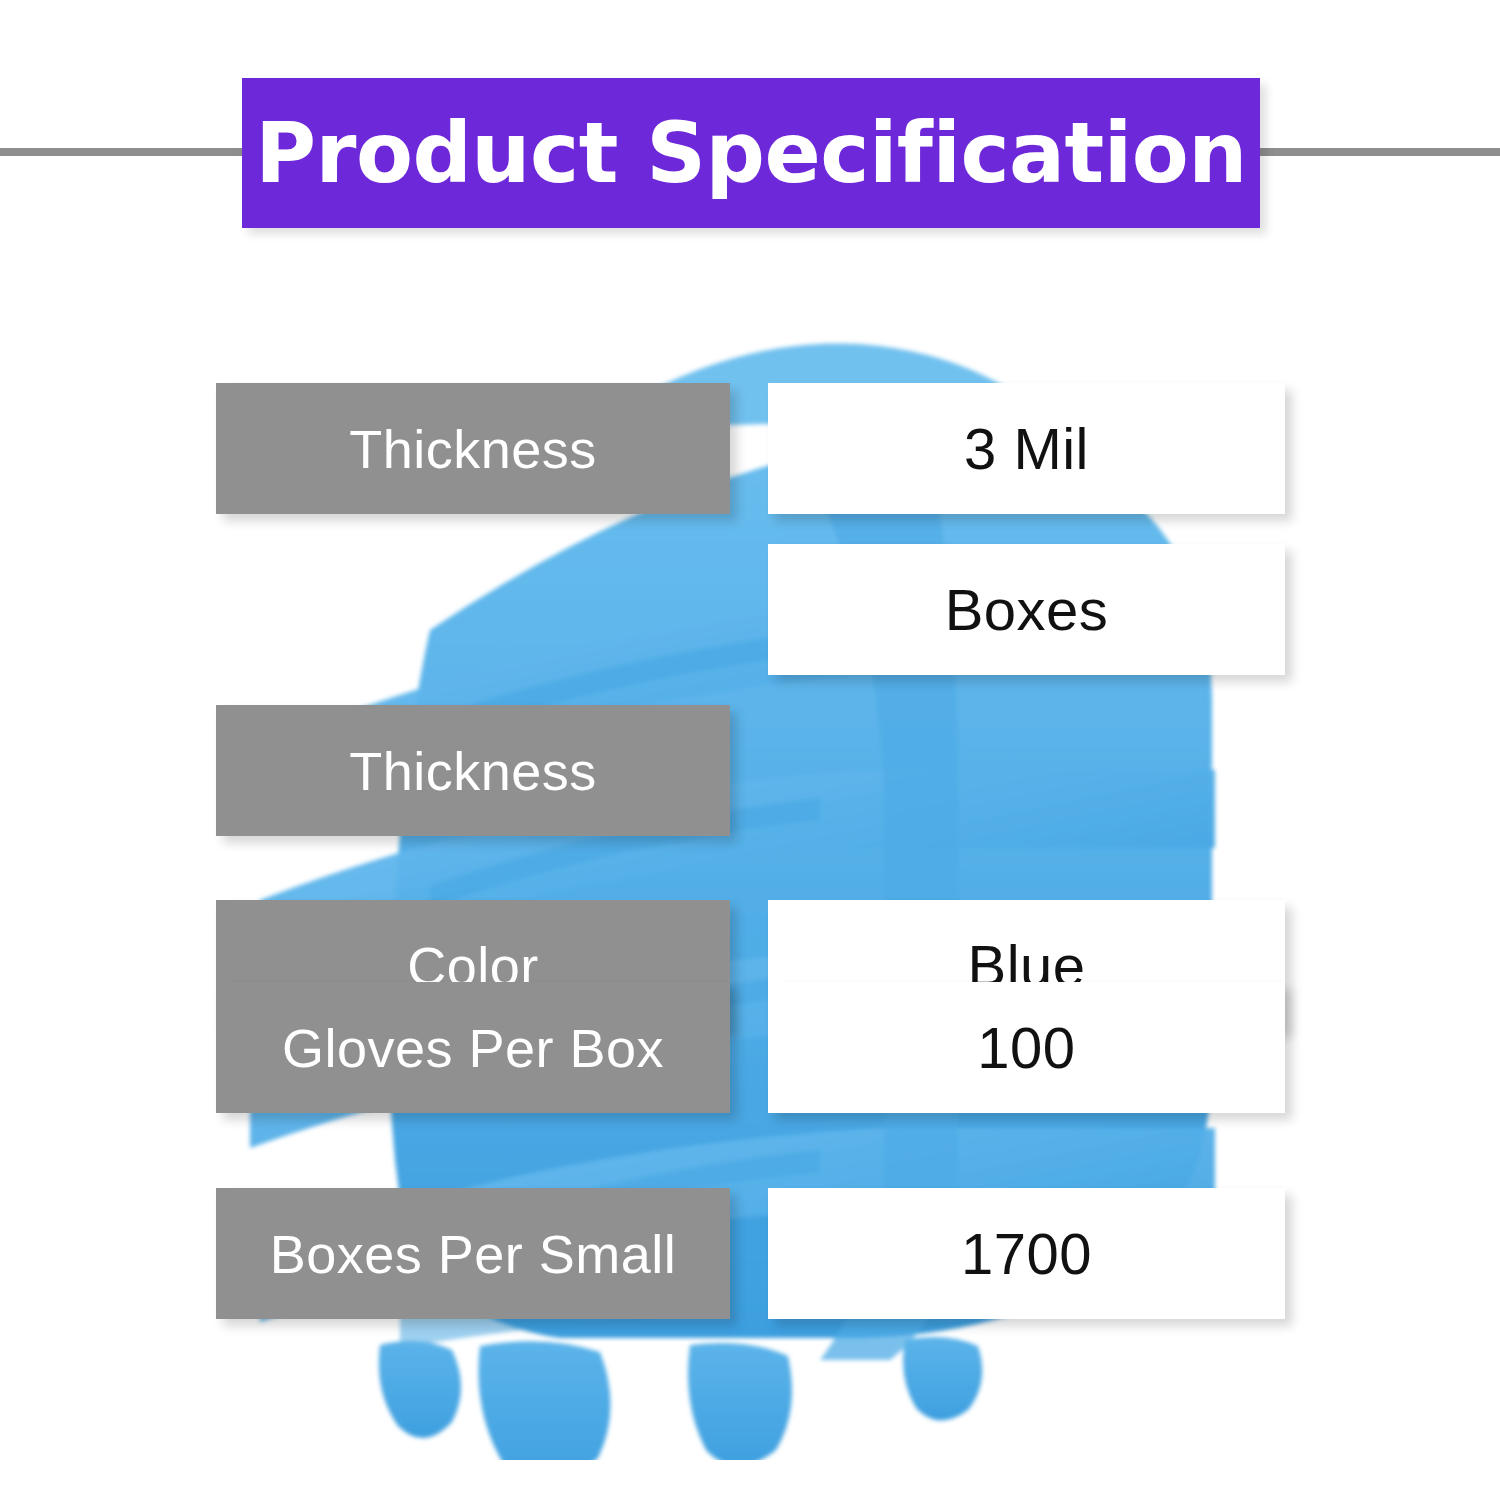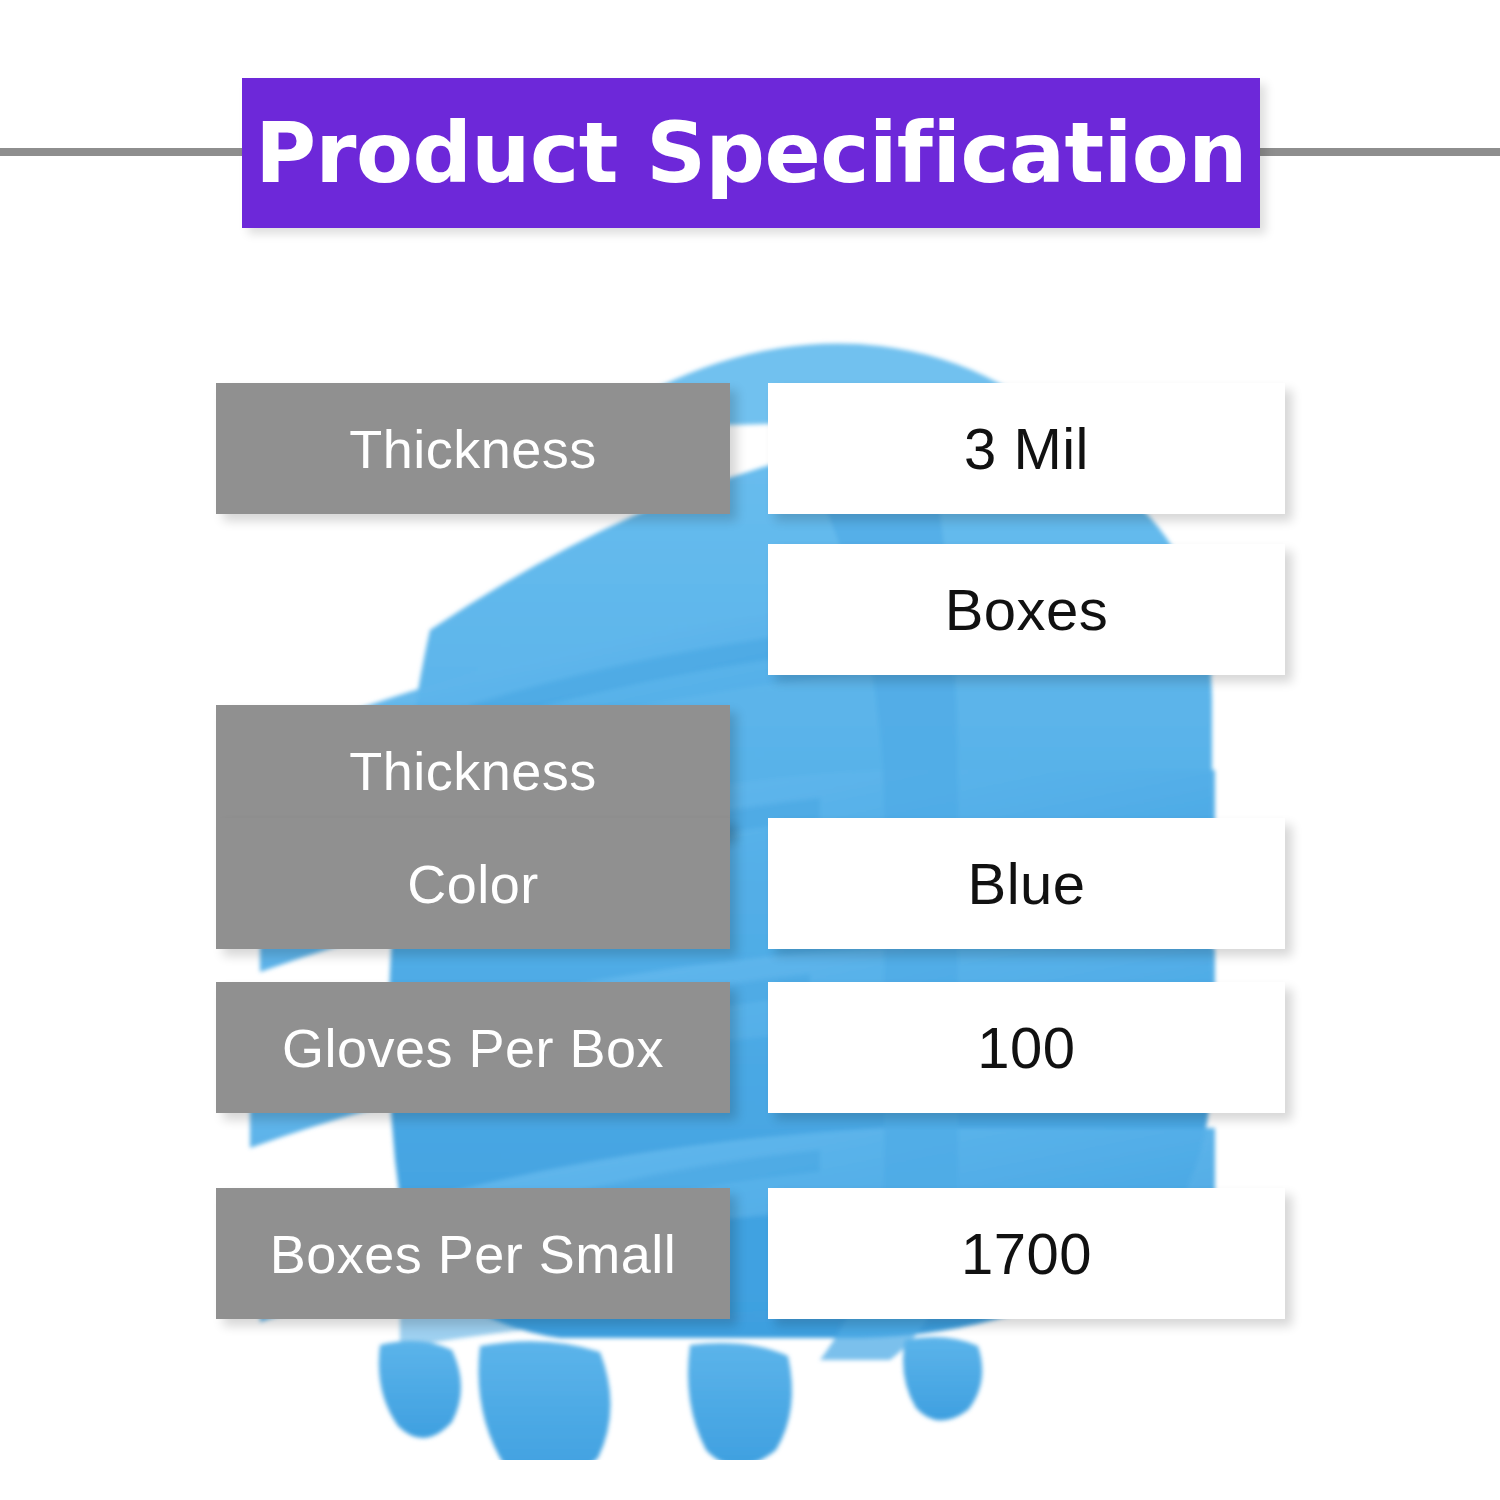--- a/index.html
+++ b/index.html
@@ -211,21 +211,21 @@
         <span>Boxes</span>
       </div>
     </div>
 
     <div class="spec-row" style="top:705px">
       <div class="spec-label">
         <span>Thickness</span>
       </div>
     </div>
 
-    <div class="spec-row" style="top:818px">
+    <div class="spec-row" style="top:900px">
       <div class="spec-label">
         <span>Color</span>
       </div>
       <div class="spec-value">
         <span>Blue</span>
       </div>
     </div>
 
     <div class="spec-row" style="top:982px">
       <div class="spec-label">

